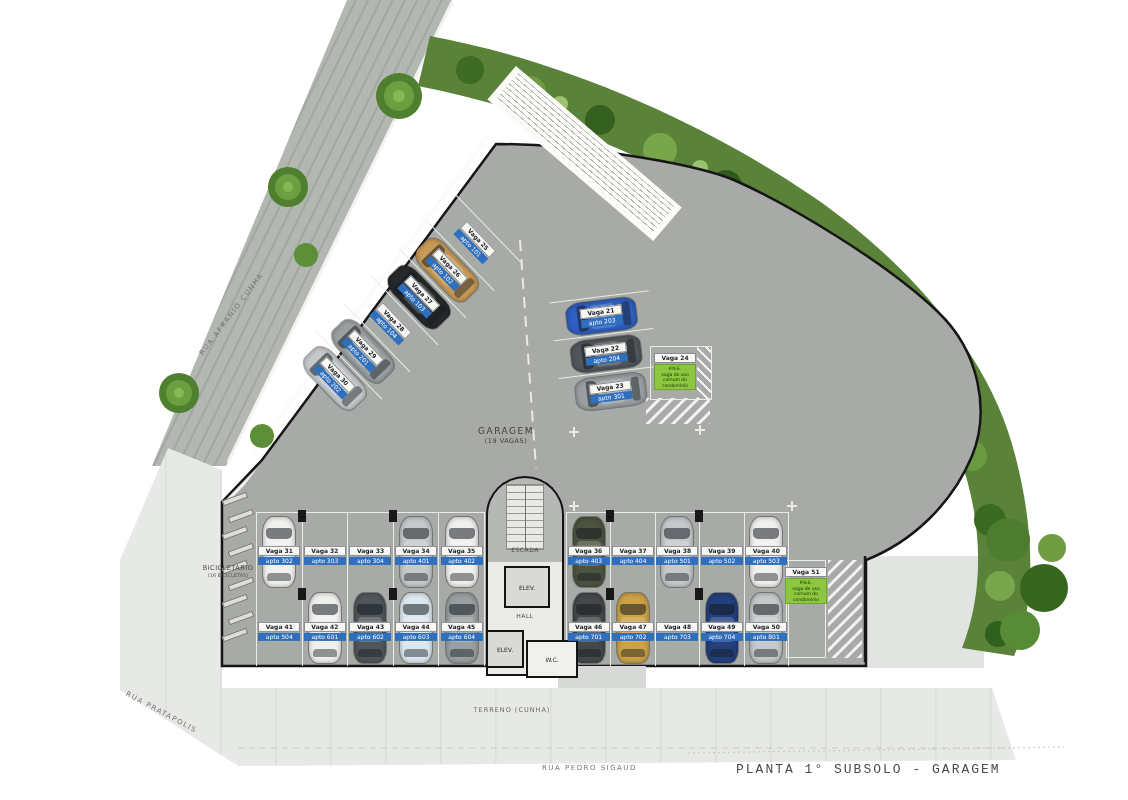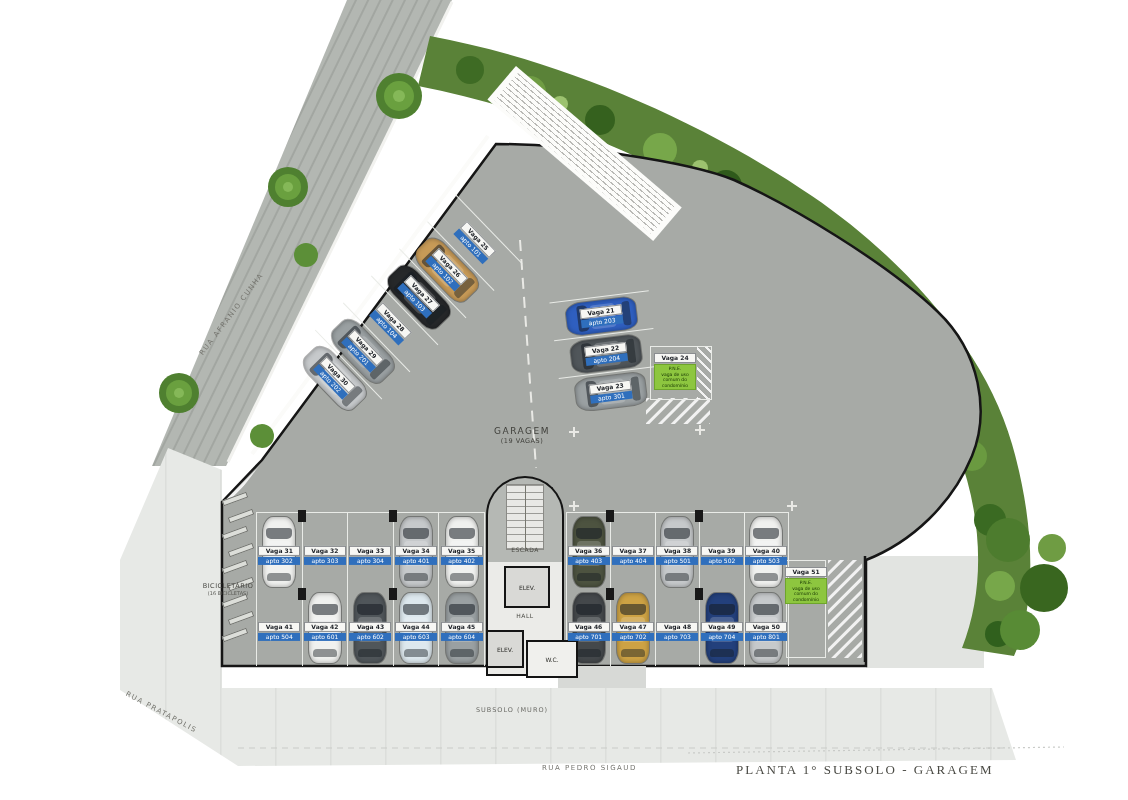--- a/index.html
+++ b/index.html
@@ -55,26 +55,26 @@
         background-image:repeating-linear-gradient(180deg,#9b9b97 0 1.5px,transparent 1.5px 7px);}
   .stairs::after{content:"";position:absolute;left:50%;top:0;bottom:0;width:1px;background:#77776f;}
   .hallbox{left:486px;top:562px;width:78px;height:114px;background:#ebebe8;
         border:2.5px solid #141414;border-top:none;box-sizing:border-box;}
   .room{background:#d9d9d6;border:2px solid #141414;box-sizing:border-box;
         display:flex;align-items:center;justify-content:center;font-size:6px;color:#2c2c28;}
   .coretext{font-size:6px;color:#4c4c46;text-align:center;letter-spacing:.5px;}
 
   
   .street{font-size:7px;letter-spacing:1.5px;color:#75756f;white-space:nowrap;}
-  .title{font-family:Liberation Serif, serif;font-size:13px;letter-spacing:2px;
+  .title{font-family:Liberation Mono, monospace;font-size:13px;letter-spacing:2px;
          color:#4a4a44;white-space:nowrap;}
-  .garlbl{left:462px;top:426px;width:120px;text-align:center;color:#3f3f3a;}
+  .garlbl{left:446px;top:426px;width:120px;text-align:center;color:#3f3f3a;}
   .garlbl .l1{font-size:9px;letter-spacing:1.5px;}
   .garlbl .l2{font-size:6.5px;letter-spacing:.5px;margin-top:1px;}
-  .bikelbl{left:176px;top:582px;width:104px;text-align:center;color:#4a4a45;}
+  .bikelbl{left:176px;top:564px;width:104px;text-align:center;color:#4a4a45;}
   .bikelbl .l1{font-size:6.5px;letter-spacing:.5px;}
   .bikelbl .l2{font-size:5px;color:#5a5a55;}
 
   
   .rack{width:26px;height:6px;background:#dcded9;border:1px solid #70726e;
         transform:rotate(-20deg);box-sizing:border-box;}
 
   
   .pne{border:1.5px solid #e9ebe7;box-sizing:border-box;}
   .pne .hatchside{position:absolute;right:0;top:0;bottom:0;width:14px;
@@ -558,16 +558,16 @@
       <div class="rack" style="margin-left: 6px;"></div>
       <div class="rack" style="margin-left: 0px;"></div>
       <div class="rack" style="margin-left: 6px;"></div>
       <div class="rack" style="margin-left: 0px;"></div>
     </div>
   <div class="abs bikelbl">
     <div class="l1">BICICLETÁRIO</div>
     <div class="l2">(16 BICICLETAS)</div>
   </div>
 
-  <div class="abs street" style="left:442px;top:706px;width:140px;text-align:center;letter-spacing:1px;font-size:6.5px;color:#6b6b66;">SUBSOLO (MURO)</div>
+  <div class="abs street" style="left:442px;top:706px;width:140px;text-align:center;letter-spacing:1px;font-size:6.5px;color:#6b6b66;">TERRENO (CUNHA)</div>
   <div class="abs title" style="left:736px;top:762px;">PLANTA 1° SUBSOLO - GARAGEM</div>
 
 </div>
 
 </body></html>

